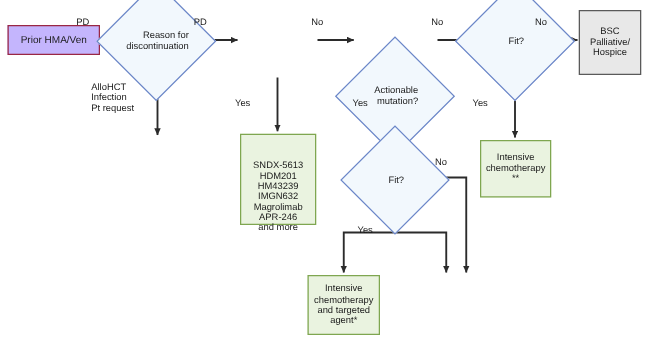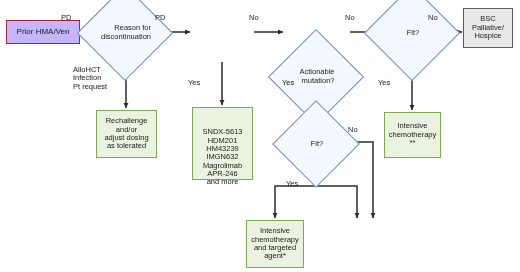--- a/index.html
+++ b/index.html
@@ -89,32 +89,26 @@
     <div class="shape"></div>
     <div class="label" style="font-size:7.5px;white-space:pre;">Actionable
 mutation?</div>
   </div>
 
   <div class="diamond" style="left:378px;top:-1px;width:68px;height:68px;">
     <div class="shape"></div>
     <div class="label" style="font-size:7.5px;">Fit?</div>
   </div>
 
-  <div class="node rect rect-gray" style="left:463px;top:8px;width:50px;height:40px;font-size:7.5px;">
+  <div class="node rect rect-gray" style="left:463px;top:8px;width:50px;height:52px;font-size:7.5px;">
     <span class="txt" style="white-space:pre;">BSC
 Palliative/
 Hospice</span>
   </div>
 
-  <div class="node rect rect-green" style="left:96px;top:110px;width:61px;height:48px;font-size:7.5px;">
-    <span class="txt" style="white-space:pre;">Rechallenge
-and/or
-adjust dosing
-as tolerated</span>
-  </div>
 
   <div class="node rect rect-green" style="left:192px;top:107px;width:61px;height:73px;font-size:7.5px;">
     <span class="txt" style="white-space:pre;margin-top:28px;">SNDX-5613
 HDM201
 HM43239
 IMGN632
 Magrolimab
 APR-246
 and more</span>
   </div>

